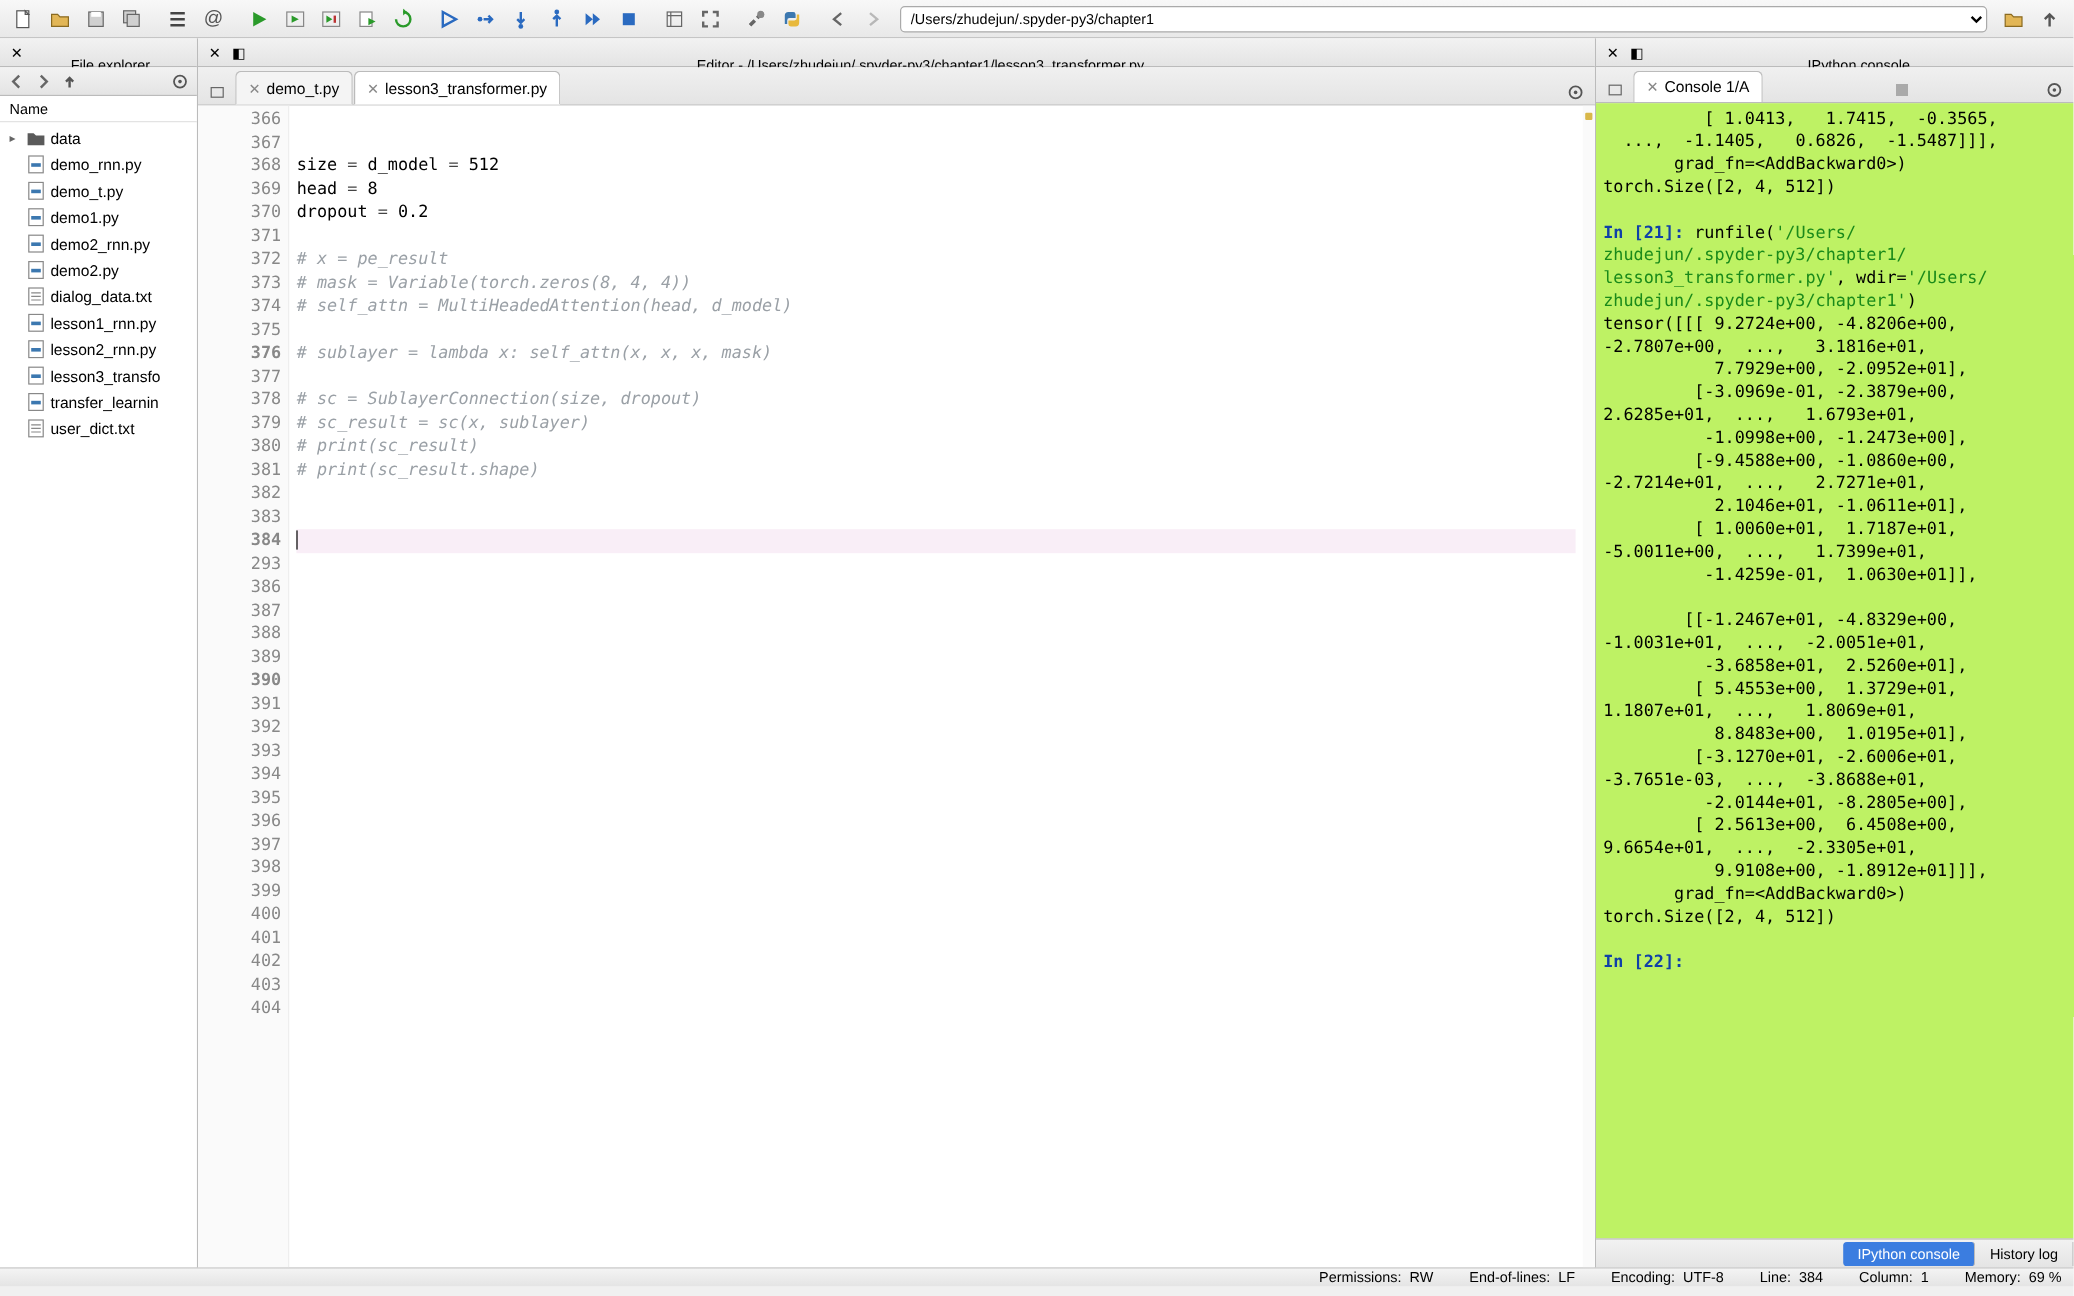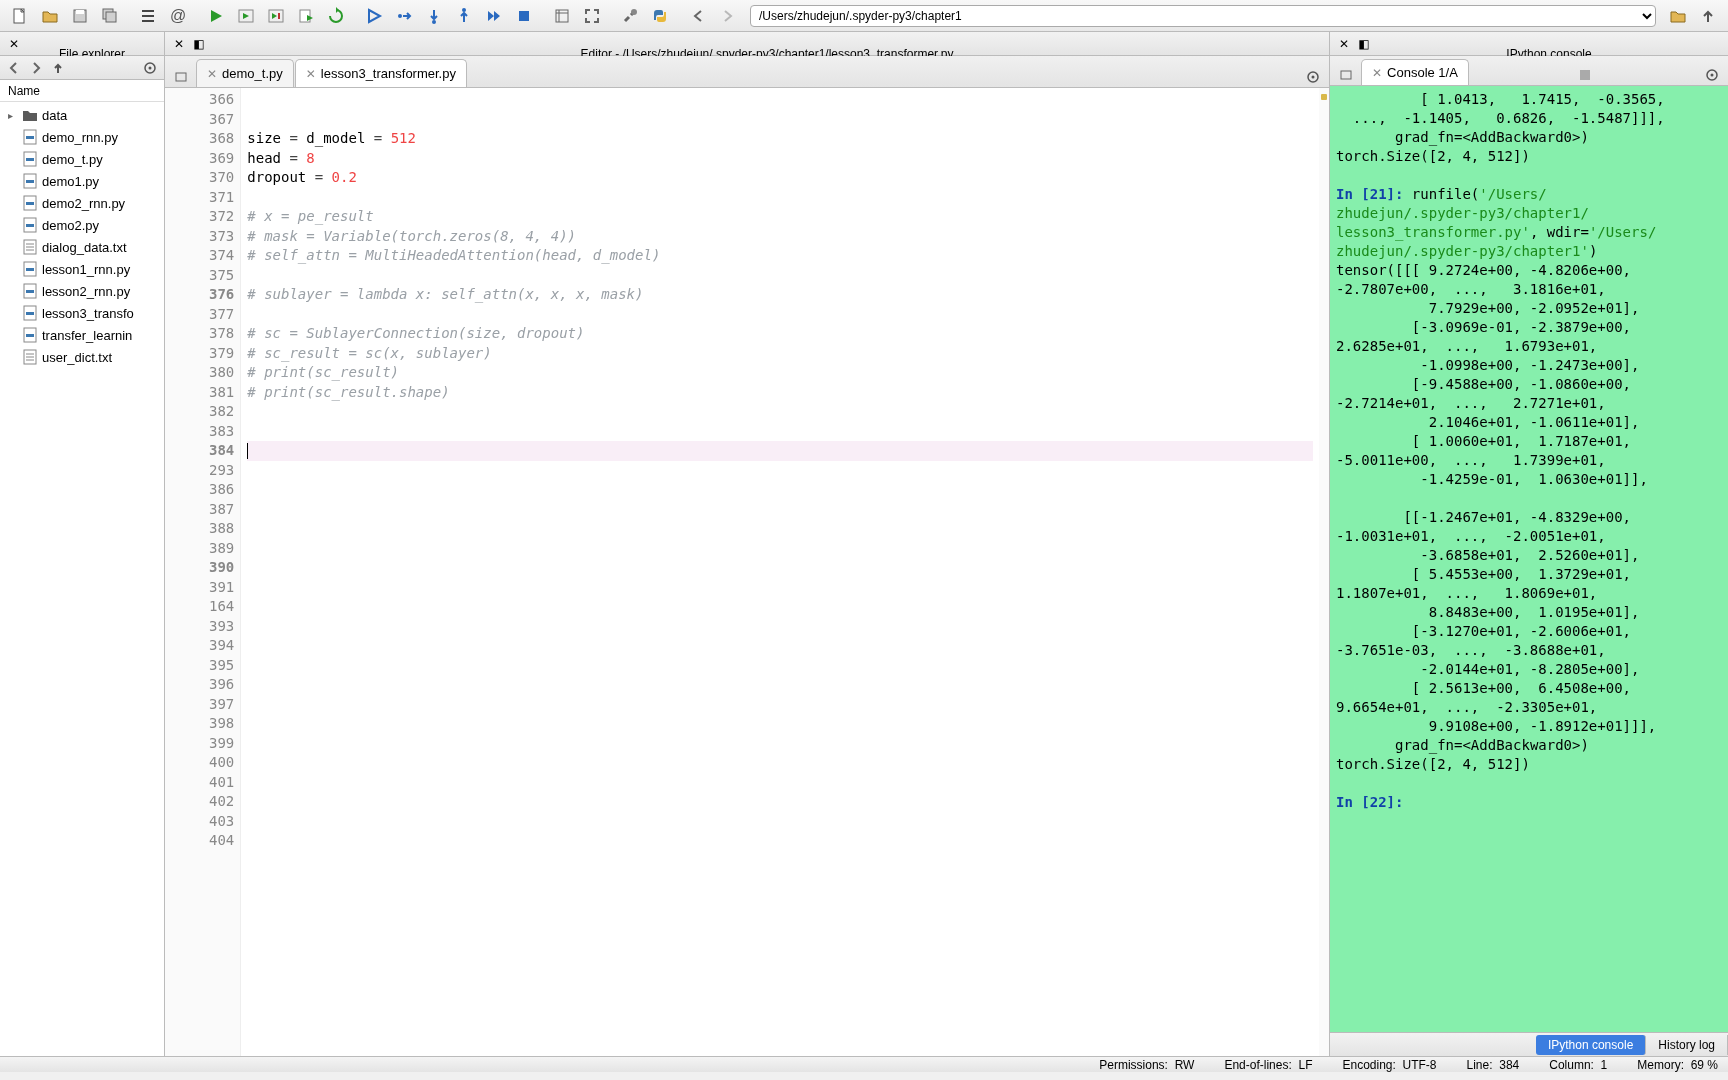--- a/index.html
+++ b/index.html
@@ -35,38 +35,38 @@
 .tab-opts { margin-left: auto; width: 20px; height: 20px; display: flex; align-items: center; justify-content: center; cursor: pointer; }
 .tabstrip .left-icn { width: 20px; height: 20px; display:flex; align-items:center; justify-content:center; margin-right:4px; cursor:pointer; }
 
 .editor { display: flex; flex: 1; background: #fff; overflow: hidden; font-family: Menlo, Consolas, monospace; font-size: 14px; line-height: 19.5px; }
 .gutter { background: #fafafa; color: #888; text-align: right; padding: 2px 6px 2px 12px; border-right: 1px solid #eee; user-select: none; }
 .code { flex: 1; padding: 2px 6px; white-space: pre; position: relative; }
 .code .line { height: 19.5px; }
 .code .hl { background: #f9eef7; }
 .tok-op { color: #444; }
 .tok-name { color: #000; }
-.tok-num { color: #ef4444; }
+.tok-num { color: #000000; }
 .tok-cmt { color: #9aa0a6; font-style: italic; }
 .cursor { display:inline-block; width:1px; height:16px; background:#000; vertical-align:middle; }
 .ind-strip { width: 10px; background: #fafafa; position: relative; }
 .ind-mark { position: absolute; right: 2px; width: 6px; height: 6px; background: #d9b84a; border-radius: 1px; }
 
 .right { width: 398px; border-right: none; }
 .right .tabstrip { height: 30px; }
 .right .tab { height: 26px; }
-.console { flex: 1; background: #86efac; overflow: auto; padding: 4px 6px; font-family: Menlo, Consolas, monospace; font-size: 14px; line-height: 19px; white-space: pre-wrap; word-break: break-all; }
+.console { flex: 1; background: #bef264; overflow: auto; padding: 4px 6px; font-family: Menlo, Consolas, monospace; font-size: 14px; line-height: 19px; white-space: pre-wrap; word-break: break-all; }
 .c-prompt { color: #1040a8; font-weight: bold; }
 .c-run { color: #1a8a1a; }
 
 .right-footer { height: 24px; background: linear-gradient(#f2f2f2,#e4e4e4); border-top: 1px solid #bbb; display: flex; align-items: center; font-size: 12px; }
 .right-footer .ftab { padding: 3px 12px; border-right: 1px solid #bbb; cursor: pointer; }
 .right-footer .ftab.active { background: #3b7de0; color: #fff; border-radius: 3px; }
 
-.statusbar { height: 16px; background: linear-gradient(#f4f4f4,#e4e4e4); border-top: 1px solid #bbb; display: flex; align-items: center; padding: 0 10px; font-size: 12px; gap: 30px; justify-content: flex-end; }
+.statusbar { height: 16px; background: linear-gradient(#f4f4f4,#e4e4e4); border-top: 1px solid #bbb; display: flex; padding: 0 10px; font-size: 12px; gap: 30px; justify-content: flex-end; }
 .statusbar span { white-space: nowrap; }
 
 svg { display: block; }
 </style>
 </head>
 <body>
 
 <div class="toolbar">
   <div class="tb-btn">
       <svg width="18" height="18">
@@ -428,21 +428,21 @@
           <div style="font-weight: normal;">382</div>
           <div style="font-weight: normal;">383</div>
           <div style="font-weight: bold;">384</div>
           <div style="font-weight: normal;">293</div>
           <div style="font-weight: normal;">386</div>
           <div style="font-weight: normal;">387</div>
           <div style="font-weight: normal;">388</div>
           <div style="font-weight: normal;">389</div>
           <div style="font-weight: bold;">390</div>
           <div style="font-weight: normal;">391</div>
-          <div style="font-weight: normal;">164</div>
+          <div style="font-weight: normal;">392</div>
           <div style="font-weight: normal;">393</div>
           <div style="font-weight: normal;">394</div>
           <div style="font-weight: normal;">395</div>
           <div style="font-weight: normal;">396</div>
           <div style="font-weight: normal;">397</div>
           <div style="font-weight: normal;">398</div>
           <div style="font-weight: normal;">399</div>
           <div style="font-weight: normal;">400</div>
           <div style="font-weight: normal;">401</div>
           <div style="font-weight: normal;">402</div>

